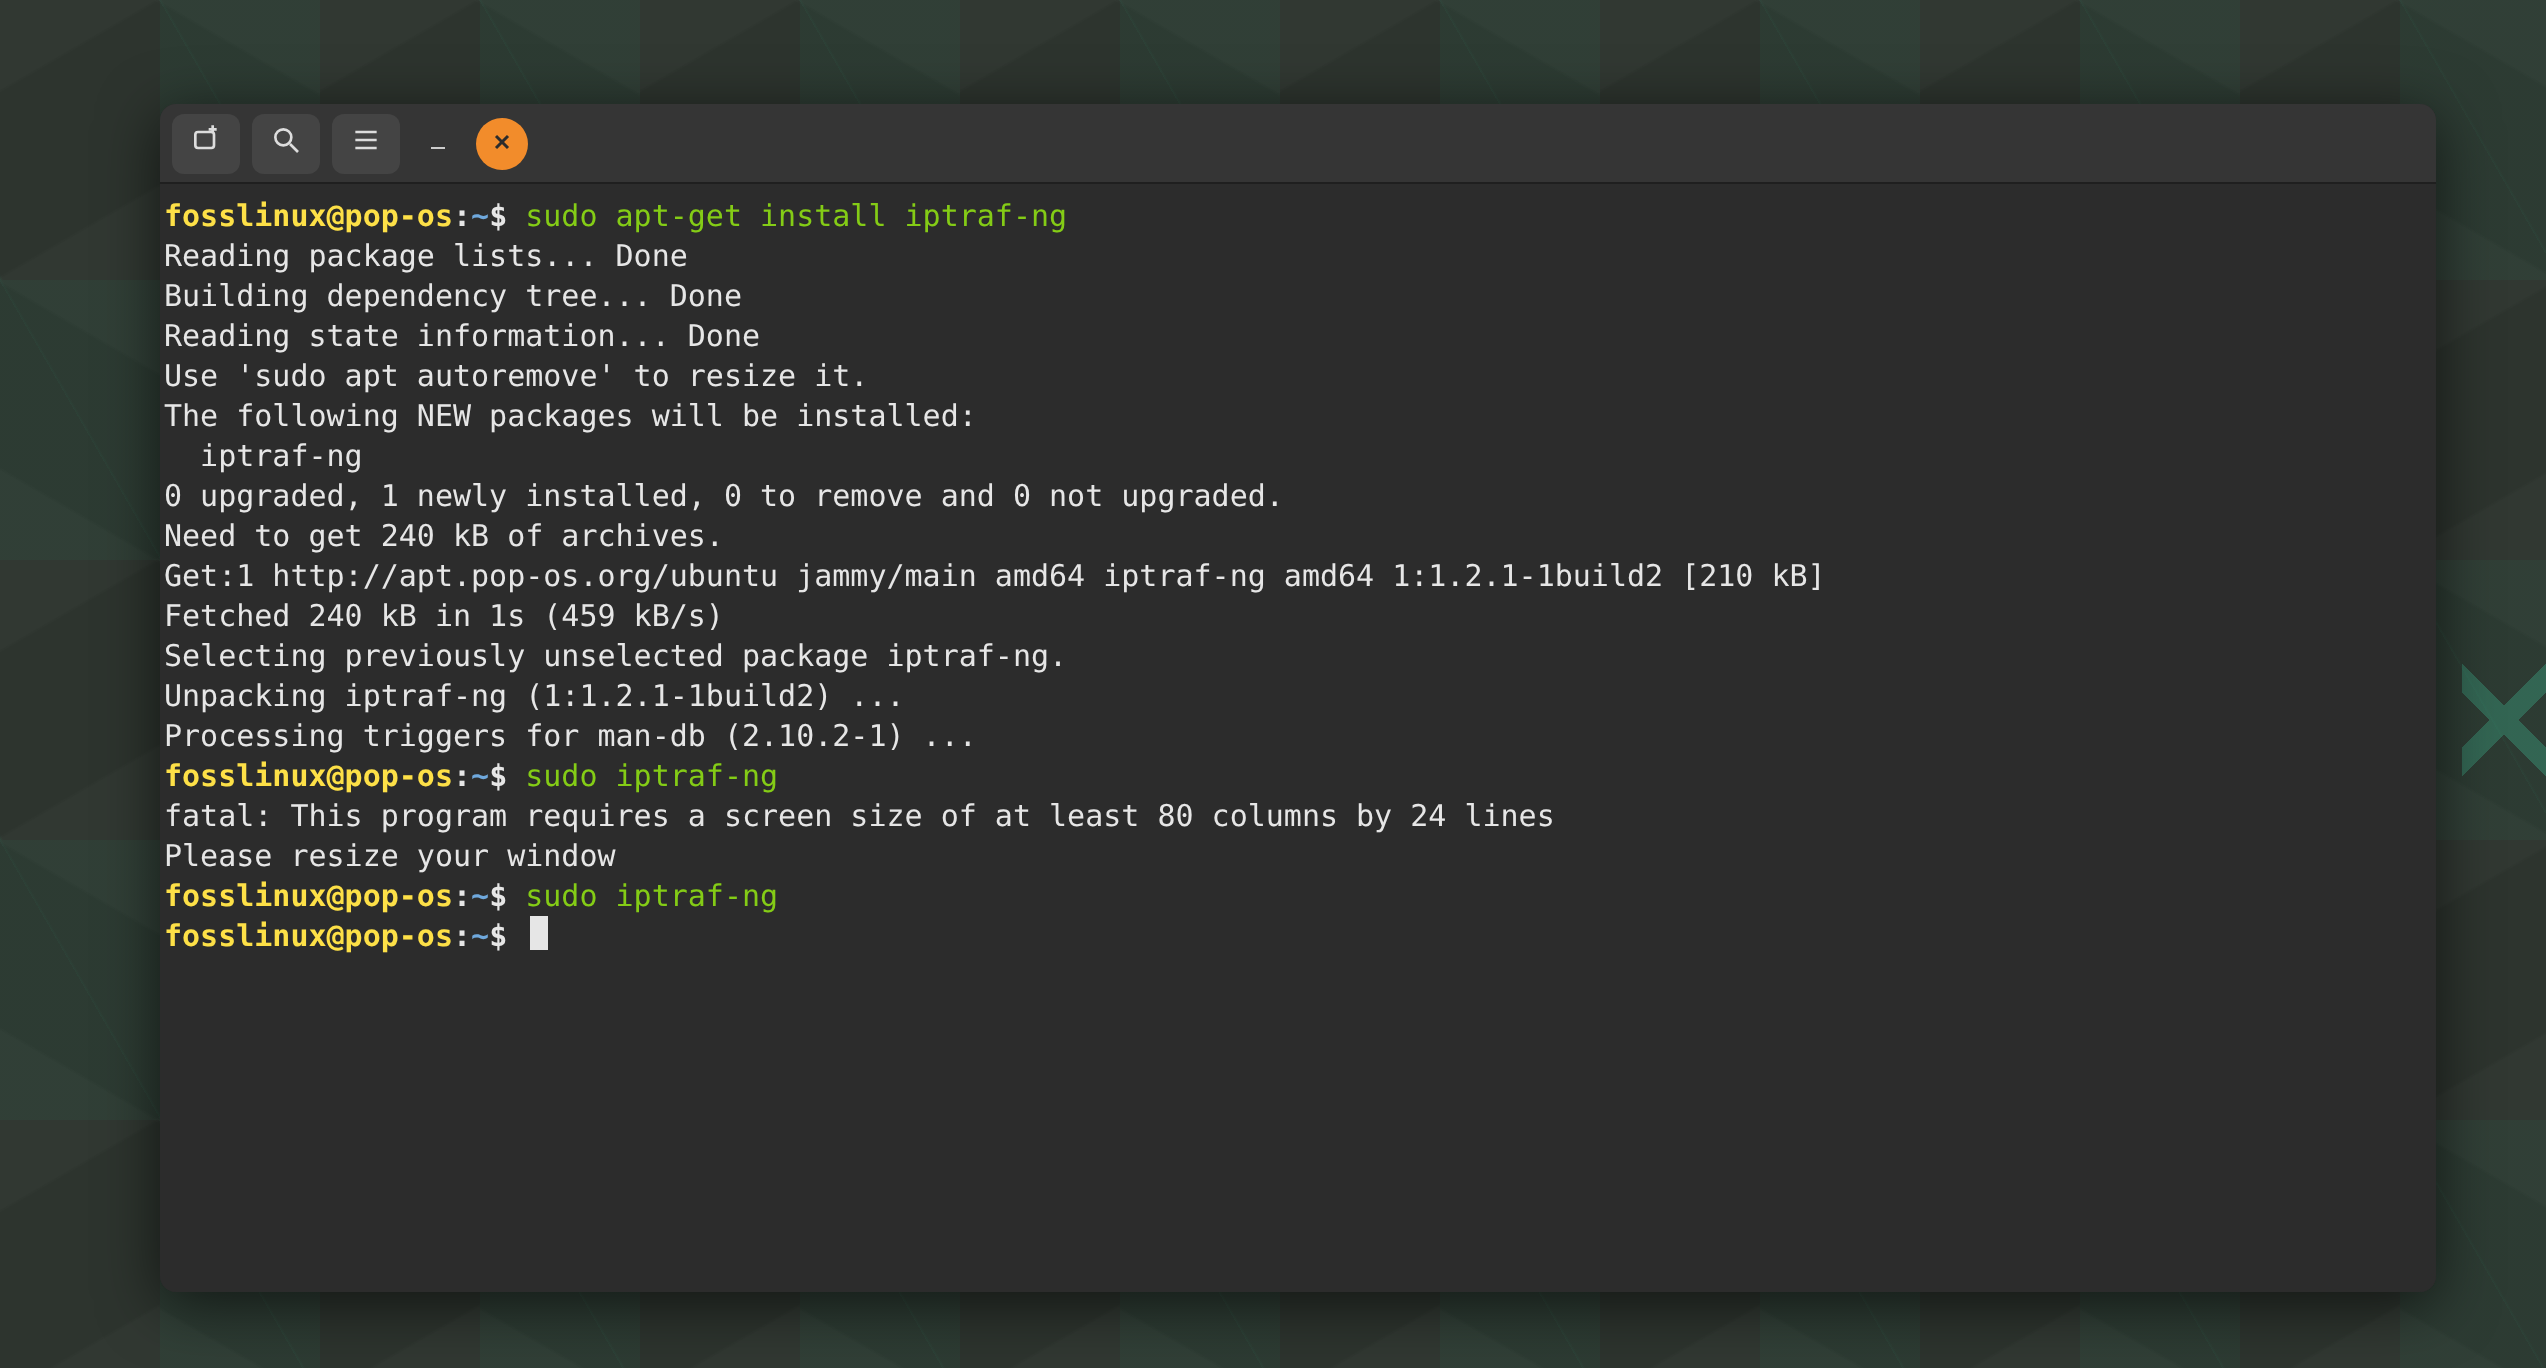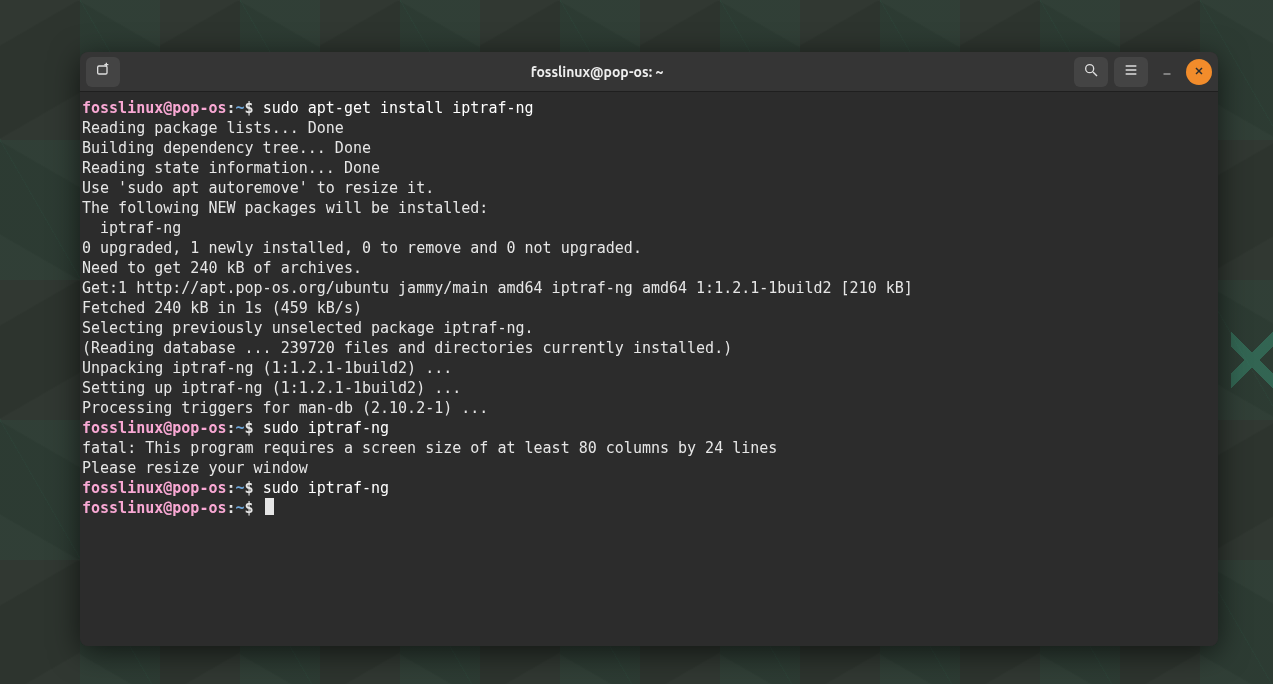--- a/index.html
+++ b/index.html
@@ -105,24 +105,24 @@
   .scroll::-webkit-scrollbar-track { background: #2c2c2c; }
   .scroll::-webkit-scrollbar-thumb { background: #5a5a5a; border-radius: 5px; }
 
   .line {
     font-size: 15px;
     line-height: 20px;
     white-space: pre;
     color: #e6e6e6;
     font-family: 'DejaVu Sans Mono','Liberation Mono',monospace;
   }
-  .user { color: #f9a8d4; font-weight: 700; }
+  .user { color: #fde047; font-weight: 700; }
   .sep  { color: #e6e6e6; font-weight: 700; }
   .cwd  { color: #6fa8dc; font-weight: 700; }
-  .cmd  { color: #ffffff; }
+  .cmd  { color: #84cc16; }
   .cursor {
     display: inline-block;
     width: 9px; height: 17px;
     background: #e6e6e6;
     vertical-align: -2px;
     margin-left: 2px;
   }
 </style>
 </head>
 <body>
@@ -134,21 +134,20 @@
   <div class="titlebar">
     <div class="tb-btn">
       <span>
         <svg viewBox="0 0 24 24">
             <rect x="4" y="6" width="14" height="12" rx="2"></rect>
             <line x1="14" y1="4" x2="20" y2="4"></line>
             <line x1="17" y1="1" x2="17" y2="7"></line>
           </svg>
       </span>
     </div>
-    <div class="title">fosslinux@pop-os: ~</div>
     <div class="tb-right">
       <div class="tb-btn">
         <span>
           <svg viewBox="0 0 24 24">
               <circle cx="10" cy="10" r="6"></circle>
               <line x1="15" y1="15" x2="21" y2="21"></line>
             </svg>
         </span>
       </div>
       <div class="tb-btn">
@@ -187,23 +186,21 @@
       <div class="line">Building dependency tree... Done</div>
       <div class="line">Reading state information... Done</div>
       <div class="line">Use 'sudo apt autoremove' to resize it.</div>
       <div class="line">The following NEW packages will be installed:</div>
       <div class="line">  iptraf-ng</div>
       <div class="line">0 upgraded, 1 newly installed, 0 to remove and 0 not upgraded.</div>
       <div class="line">Need to get 240 kB of archives.</div>
       <div class="line">Get:1 http://apt.pop-os.org/ubuntu jammy/main amd64 iptraf-ng amd64 1:1.2.1-1build2 [210 kB]</div>
       <div class="line">Fetched 240 kB in 1s (459 kB/s)</div>
       <div class="line">Selecting previously unselected package iptraf-ng.</div>
-      <div class="line">(Reading database ... 239720 files and directories currently installed.)</div>
       <div class="line">Unpacking iptraf-ng (1:1.2.1-1build2) ...</div>
-      <div class="line">Setting up iptraf-ng (1:1.2.1-1build2) ...</div>
       <div class="line">Processing triggers for man-db (2.10.2-1) ...</div>
 
       <div class="line"><span class="user">fosslinux@pop-os</span><span class="sep">:</span><span class="cwd">~</span><span class="sep">$</span><span class="cmd"> </span><span class="cmd">sudo iptraf-ng</span></div>
 
       <div class="line">fatal: This program requires a screen size of at least 80 columns by 24 lines</div>
       <div class="line">Please resize your window</div>
 
       <div class="line"><span class="user">fosslinux@pop-os</span><span class="sep">:</span><span class="cwd">~</span><span class="sep">$</span><span class="cmd"> </span><span class="cmd">sudo iptraf-ng</span></div>
 
       <div class="line"><span class="user">fosslinux@pop-os</span><span class="sep">:</span><span class="cwd">~</span><span class="sep">$</span><span class="cmd"></span><span class="cmd"> </span><span class="cursor"></span></div>

